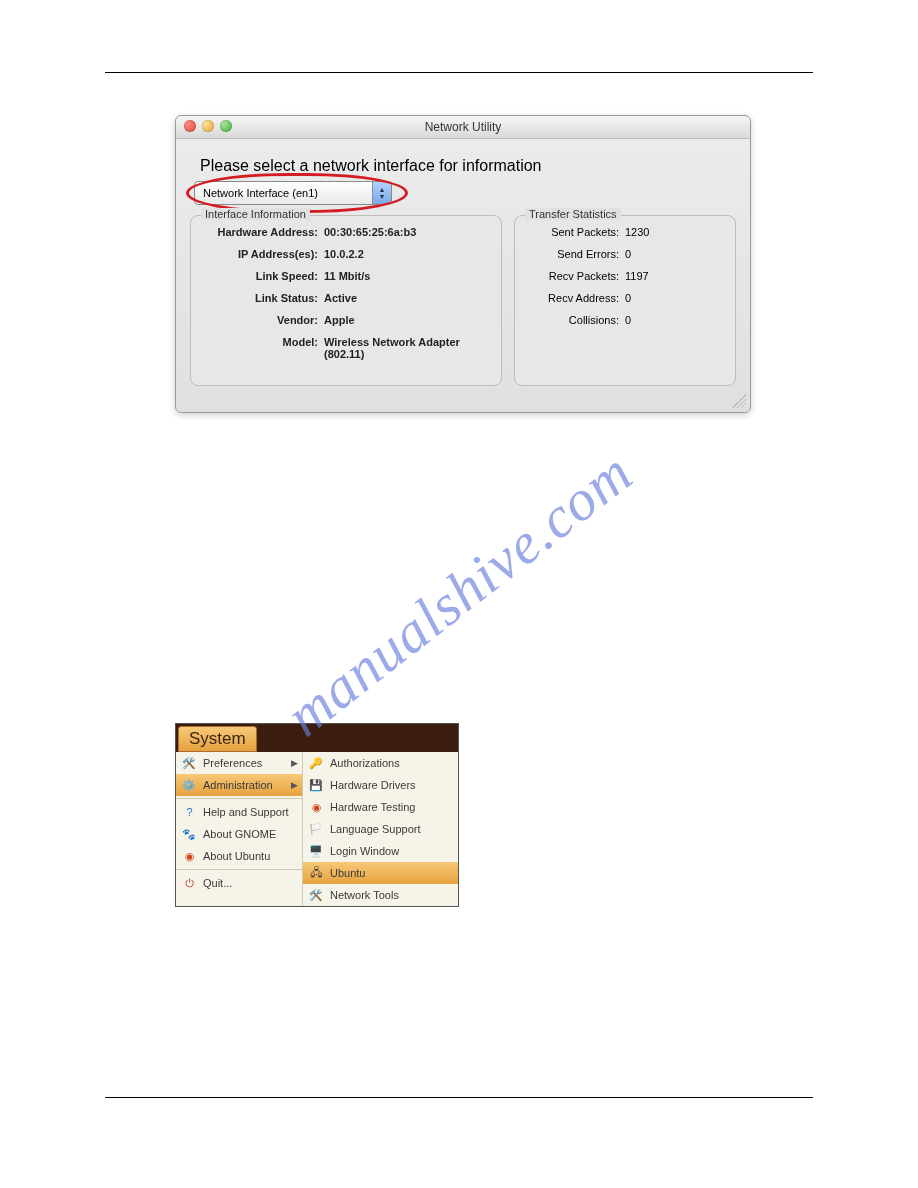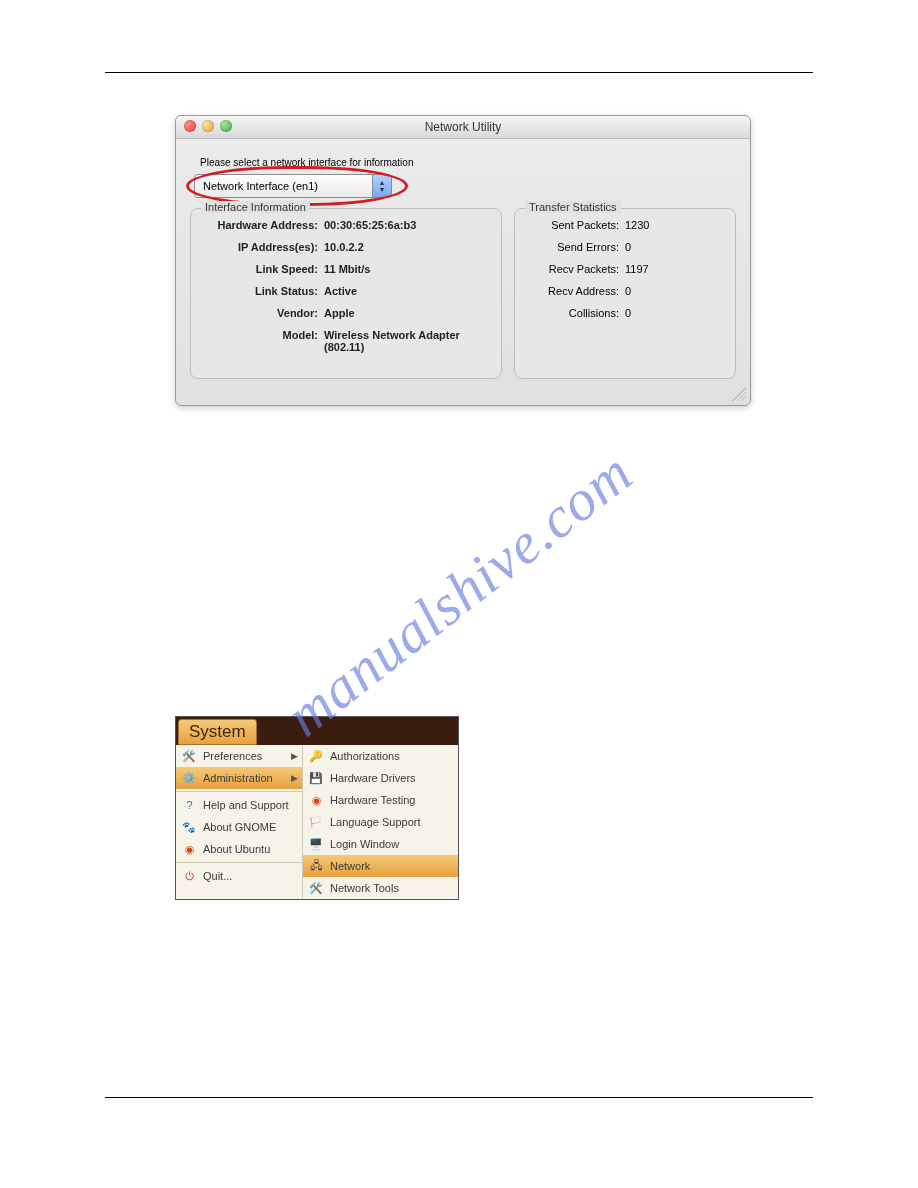--- a/index.html
+++ b/index.html
@@ -89,21 +89,21 @@
   }
   .tabbar .tab.active {
     background: linear-gradient(#cfe6ff, #9fc6ef);
     border-color: #6a8fb8;
   }
   .mac-body {
     padding: 14px 14px 26px 14px;
     position: relative;
   }
   .prompt {
-    font-size: 10px;
+    font-size: 16px;
     margin: 4px 0 6px 10px;
   }
   .select-wrap {
     position: relative;
     width: 198px;
     margin-left: 4px;
     margin-bottom: 10px;
     text-align: right;
   }
   .mac-select {
@@ -392,21 +392,21 @@
         <div class="ubu-item">
           <span class="ubu-icon">🏳️</span>
           <span class="label">Language Support</span>
         </div>
         <div class="ubu-item">
           <span class="ubu-icon">🖥️</span>
           <span class="label">Login Window</span>
         </div>
         <div class="ubu-item sel">
           <span class="ubu-icon">🖧</span>
-          <span class="label">Network</span>
+          <span class="label">Ubuntu</span>
         </div>
         <div class="ubu-item">
           <span class="ubu-icon">🛠️</span>
           <span class="label">Network Tools</span>
         </div>
       </div>
     </div>
   </div>
 
   <div class="watermark">manualshive.com</div>

